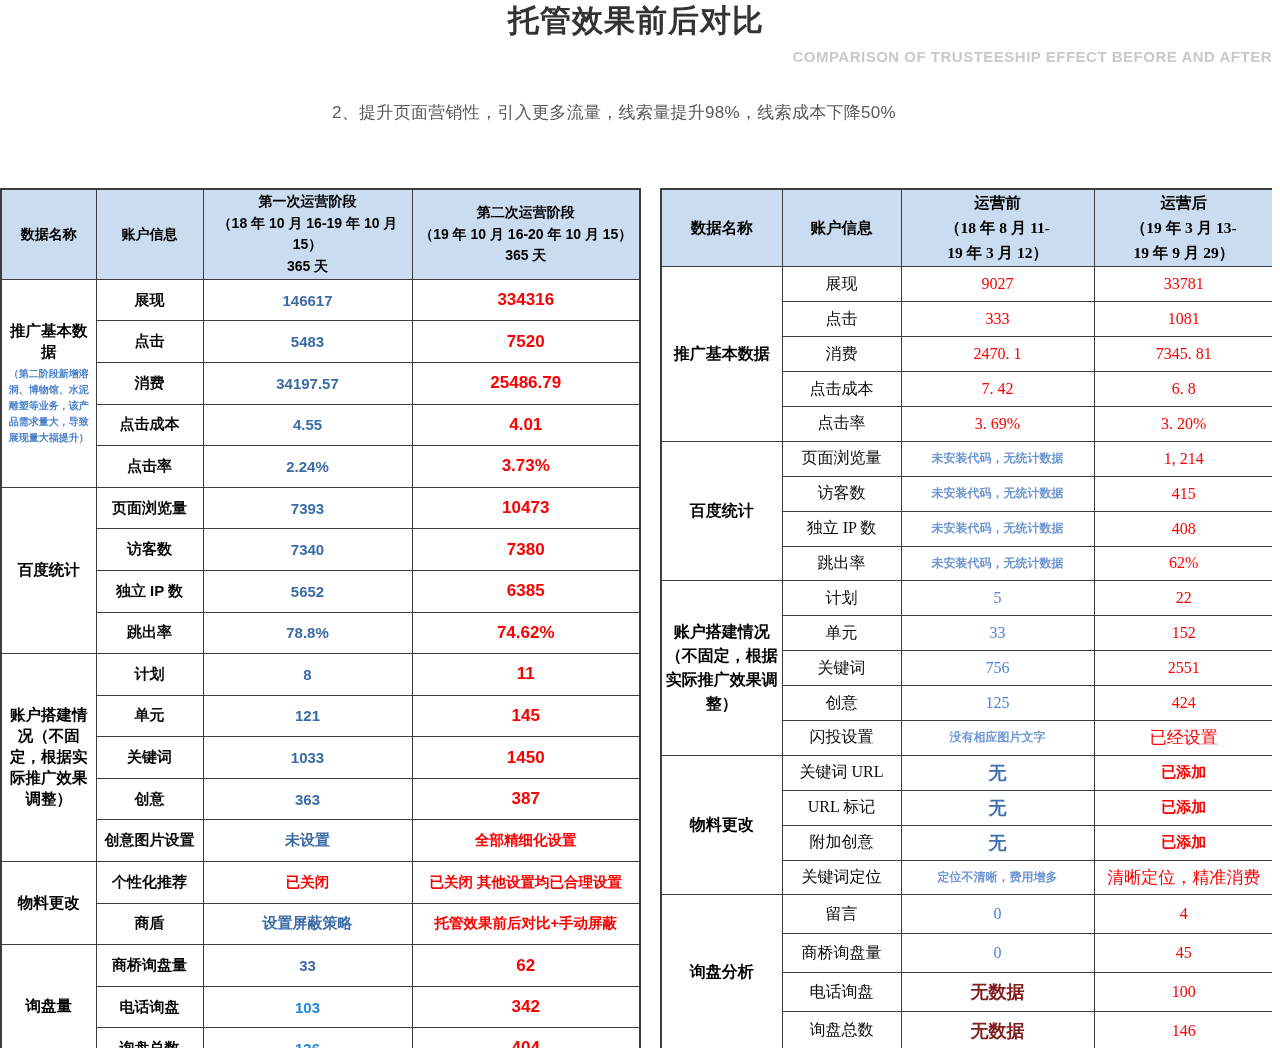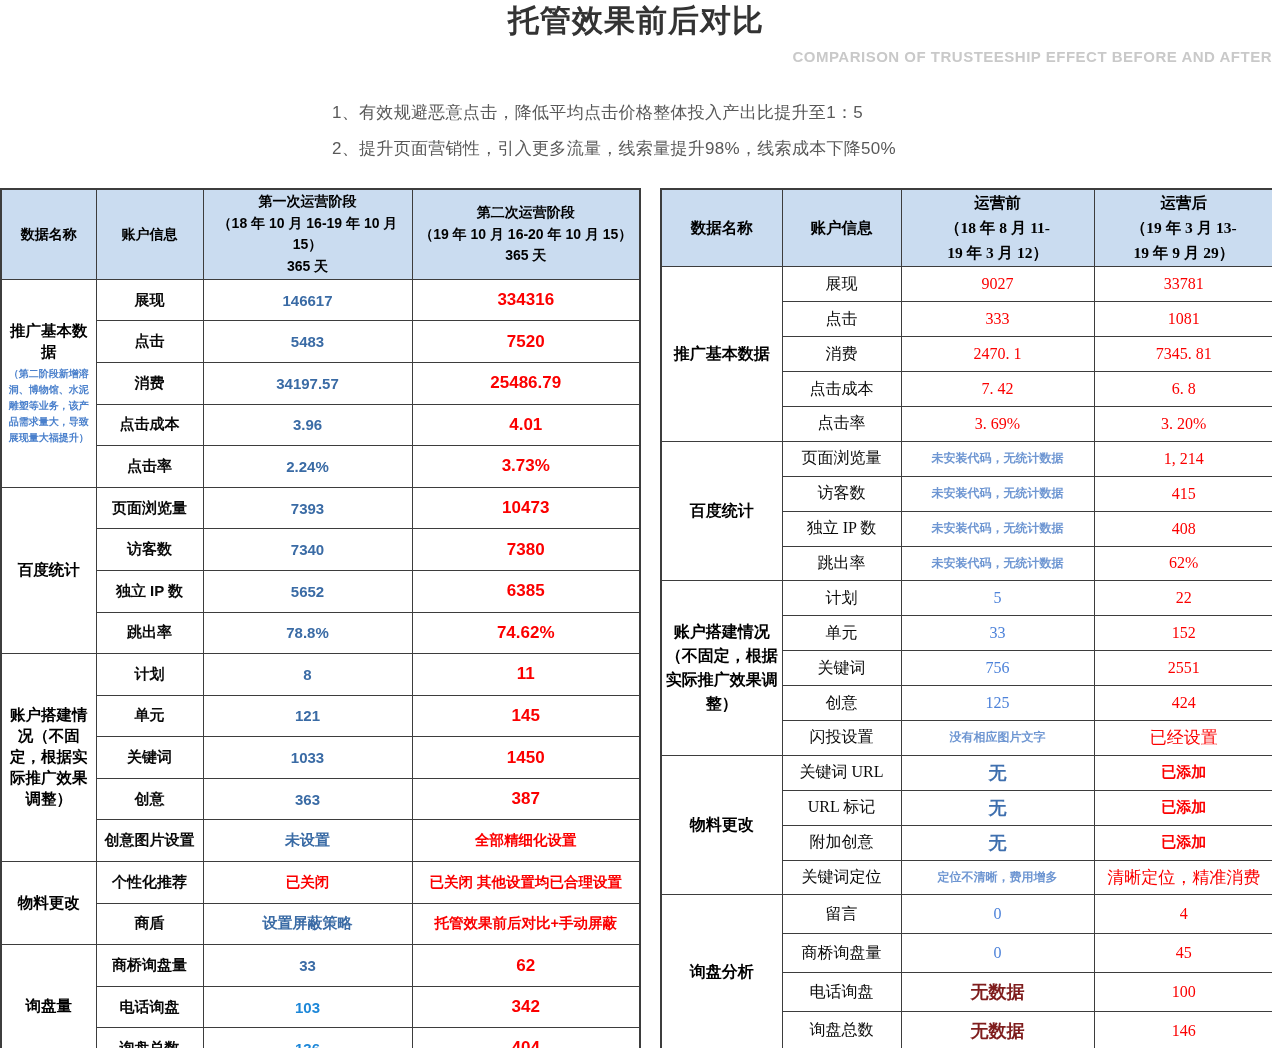--- a/index.html
+++ b/index.html
@@ -70,21 +70,20 @@
   }
   .tbl-right .v-wu { color:#3e6fae; font-weight:bold; font-size:18px; }
 </style>
 </head>
 <body>
 
 <div class="page">
   <div class="main-title">托管效果前后对比</div>
   <div class="sub-title">COMPARISON OF TRUSTEESHIP EFFECT BEFORE AND AFTER</div>
   <div class="bullets">
-    <div>1、有效规避恶意点击，降低平均点击价格整体投入产出比提升至1：5</div>
     <div>2、提升页面营销性，引入更多流量，线索量提升98%，线索成本下降50%</div>
   </div>
   <div class="tbl-wrap left" id="left-table-mount">
       <table class="tbl-left">
         <colgroup>
           <col style="width: 95px;">
           <col style="width: 107px;">
           <col style="width: 209px;">
           <col style="width: 228px;">
         </colgroup>
@@ -115,21 +114,21 @@
             <td class="v-blue">5483</td>
             <td class="v-red">7520</td>
           </tr>
           <tr>
             <td class="row-label">消费</td>
             <td class="v-blue">34197.57</td>
             <td class="v-red">25486.79</td>
           </tr>
           <tr>
             <td class="row-label">点击成本</td>
-            <td class="v-blue">3.96</td>
+            <td class="v-blue">4.55</td>
             <td class="v-red">4.01</td>
           </tr>
           <tr>
             <td class="row-label">点击率</td>
             <td class="v-blue">2.24%</td>
             <td class="v-red">3.73%</td>
           </tr>
           <tr>
             <td rowspan="4" class="group-cell">
               <div class="group-name">百度统计</div>

